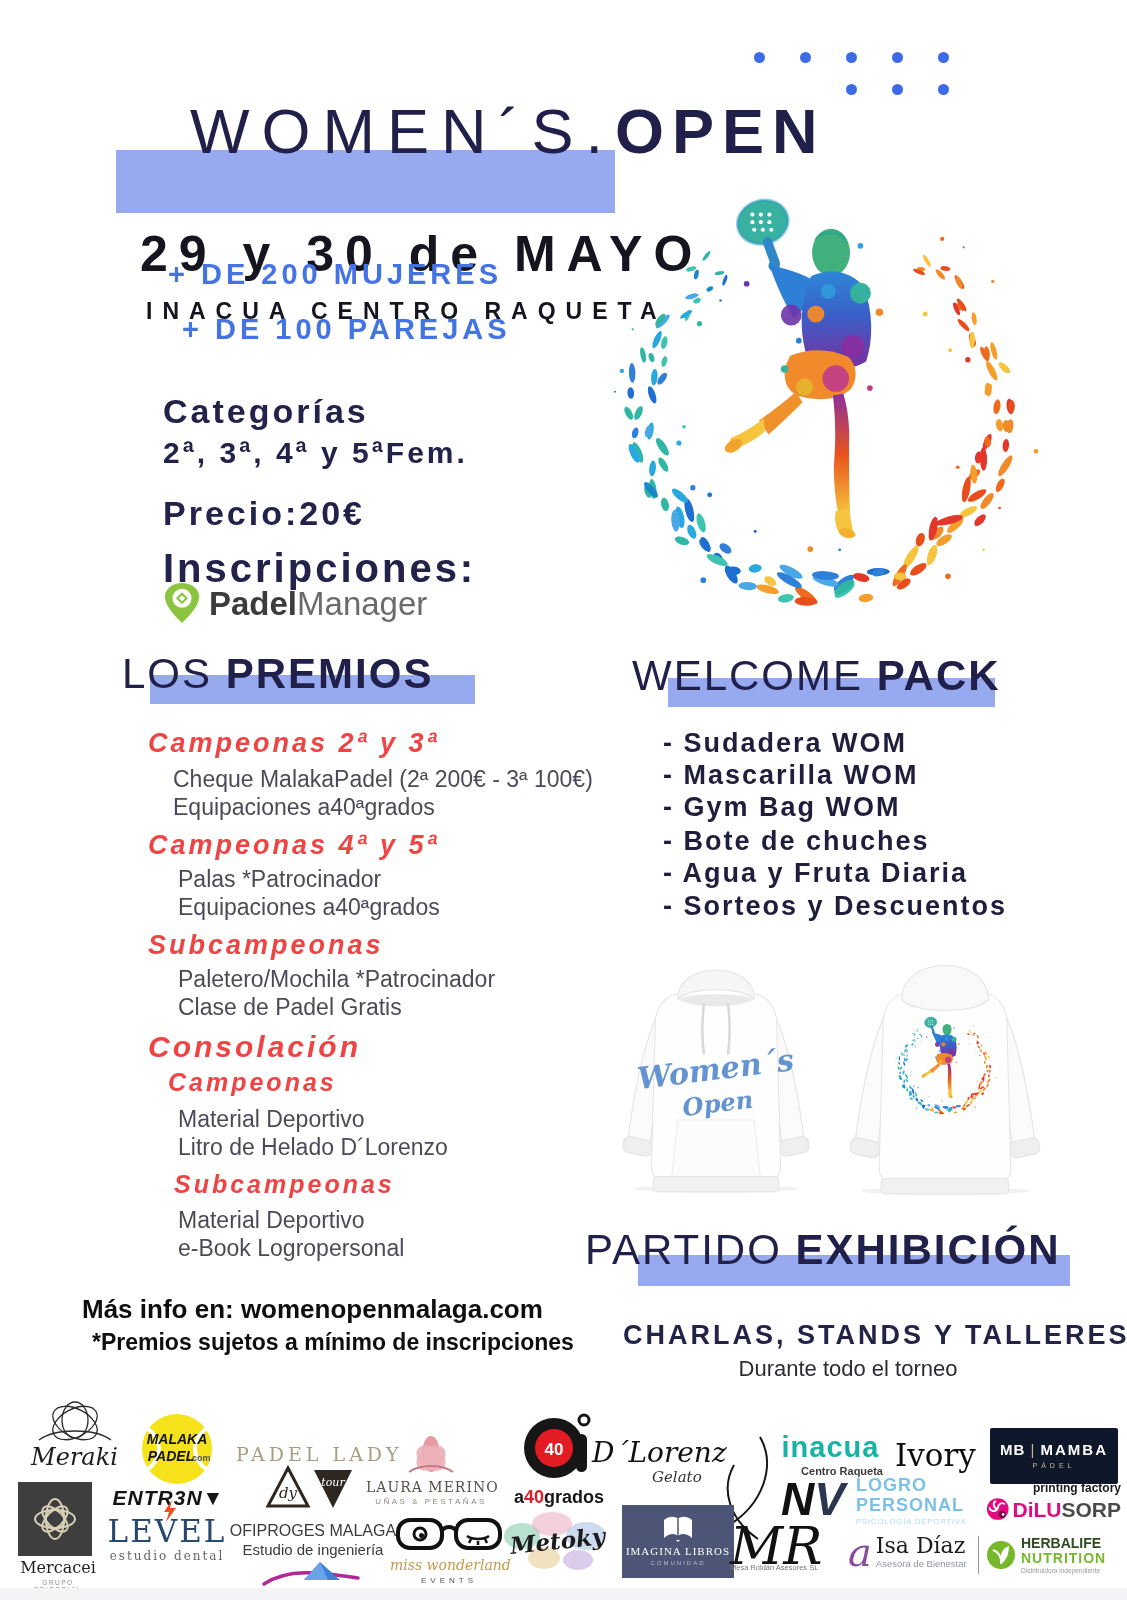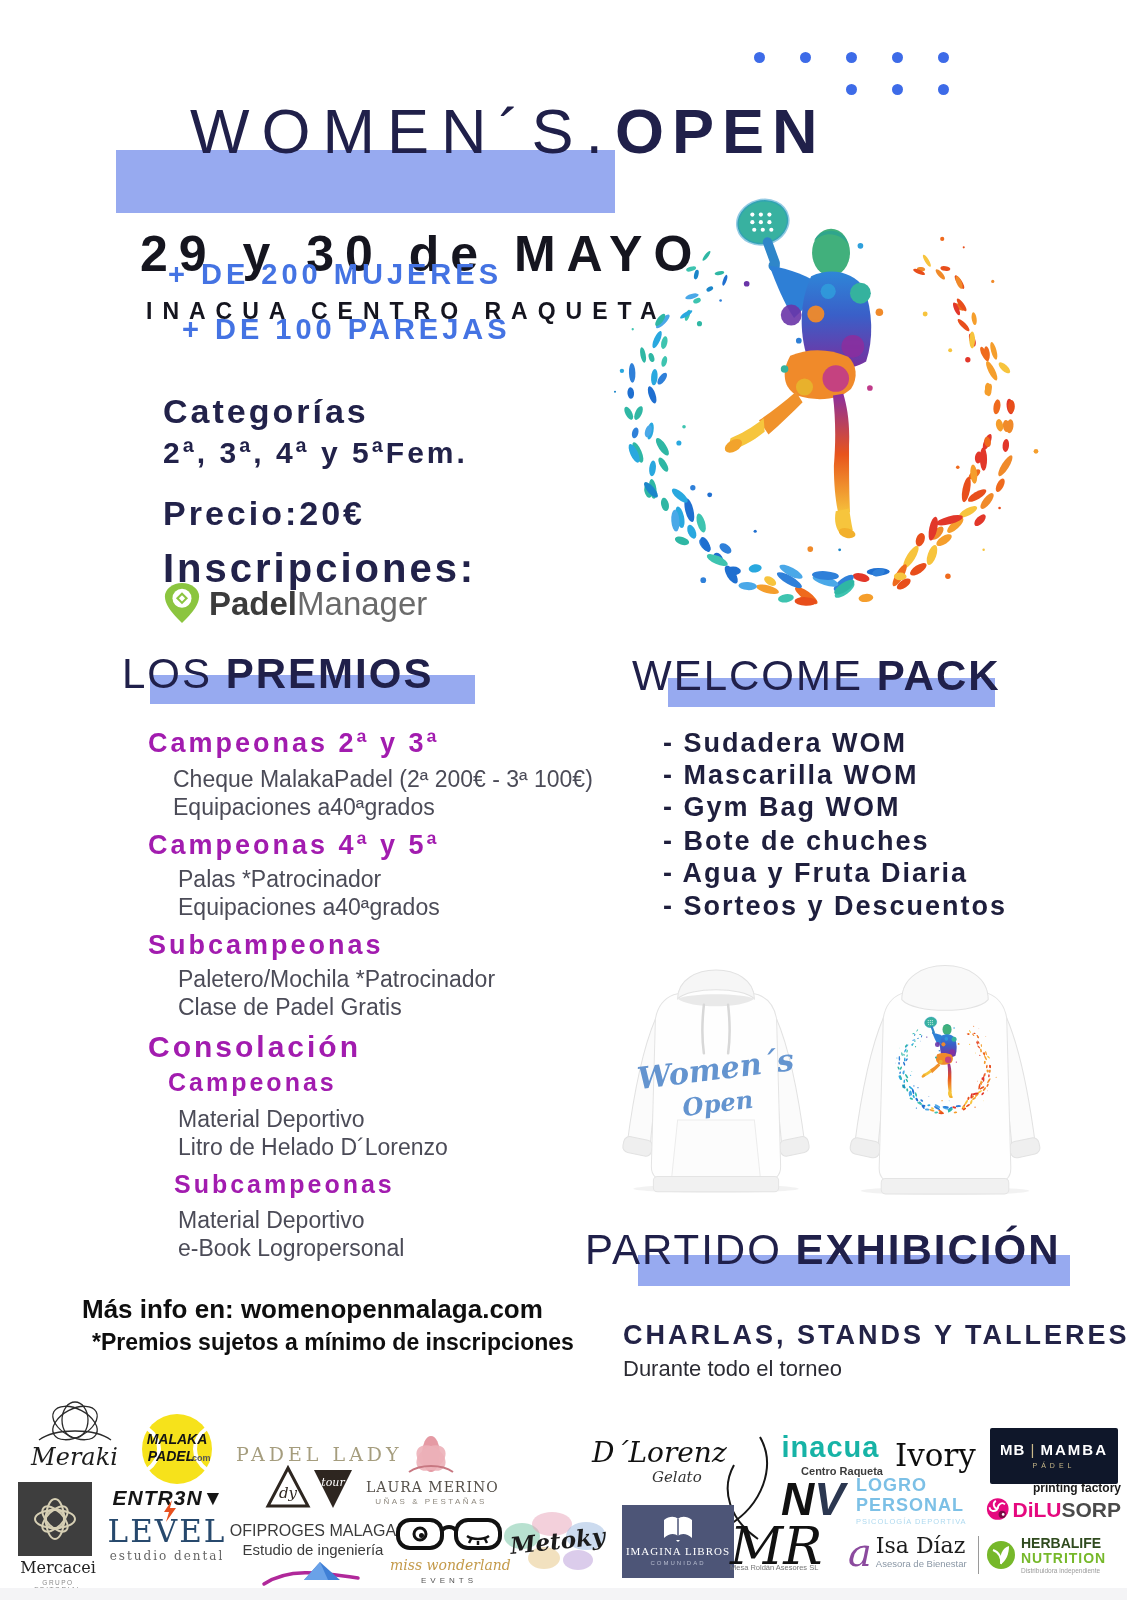--- a/index.html
+++ b/index.html
@@ -9,21 +9,21 @@
   .hl{position:absolute;background:#97aaf0;z-index:0;}
   .z1{position:relative;z-index:1;}
   .title{font-size:63px;letter-spacing:12px;font-weight:400;color:#20204a;white-space:nowrap;}
   .title b{font-weight:800;letter-spacing:8px;}
   .date-line{font-size:50px;font-weight:700;letter-spacing:11px;color:#15151f;white-space:nowrap;}
   .venue-line{font-size:23px;font-weight:700;letter-spacing:10px;color:#15151f;white-space:nowrap;}
   .stat{font-size:29px;font-weight:800;letter-spacing:4px;color:#4473e3;white-space:nowrap;}
   .info-h{font-size:40px;font-weight:800;letter-spacing:3px;color:#22224a;white-space:nowrap;}
   .sec-head{font-size:42px;letter-spacing:2px;font-weight:400;color:#20204a;white-space:nowrap;}
   .sec-head b{font-weight:800;}
-  .prize-h3{font-size:27px;font-weight:800;letter-spacing:3px;color:#a21caf;white-space:nowrap;}
+  .prize-h3{font-size:27px;font-weight:800;letter-spacing:3px;color:#ef4444;white-space:nowrap;font-style:italic;}
   .prize-item{font-size:23px;font-weight:400;color:#4b4b57;white-space:nowrap;}
   .wp-item{font-size:27px;font-weight:800;letter-spacing:2px;color:#1f1f3d;white-space:nowrap;}
   .charlas{font-size:27px;font-weight:800;letter-spacing:3px;color:#232347;white-space:nowrap;}
   .durante{font-size:22px;color:#2b2b33;}
   .moreinfo{font-size:26px;font-weight:700;color:#0e0e0e;white-space:nowrap;}
   .disclaimer{font-size:23px;font-weight:700;color:#0e0e0e;white-space:nowrap;}
   .dots-row{display:flex;gap:35px;}
   .dot{width:11px;height:11px;border-radius:50%;background:#3d6be8;}
   .logo{position:absolute;text-align:center;line-height:1.1;}
   .serif{font-family:"DejaVu Serif",serif;}
@@ -351,21 +351,21 @@
     <rect x="38" y="228" width="124" height="15" rx="4" fill="#f1f1f1" stroke="#e4e4e4"></rect>
     <path d="M58,54 C58,10 142,10 142,54 C130,68 70,68 58,54 Z" fill="#f9f9f9" stroke="#e2e2e2"></path>
     <use href="#wreath-player" x="47" y="64" width="106" height="106"></use>
   </svg>
 
   <div class="hl" style="left:638px;top:1255px;width:432px;height:31px;"></div>
   <div class="abs sec-head" style="left:585px;top:1226px;">
     <span class="z1">PARTIDO </span><b class="z1">EXHIBICIÓN</b>
   </div>
   <div class="abs charlas" style="left:623px;top:1320px;">CHARLAS, STANDS Y TALLERES</div>
-  <div class="abs durante" style="left:623px;top:1356px;width:450px;">Durante todo el torneo</div>
+  <div class="abs durante" style="left:623px;top:1356px;width:450px;text-align:center;">Durante todo el torneo</div>
 
   <div class="logo" style="left:22px;top:1398px;width:105px;">
     <svg width="80" height="48" viewBox="0 0 80 48">
       <g fill="none" stroke="#2b2b2b" stroke-width="1.3">
         <ellipse cx="40" cy="22" rx="13" ry="18"></ellipse>
         <ellipse cx="40" cy="25" rx="24" ry="14" transform="rotate(-28 40 25)"></ellipse>
         <ellipse cx="40" cy="25" rx="24" ry="14" transform="rotate(28 40 25)"></ellipse>
         <path d="M4,42 C20,30 60,30 76,42"></path>
       </g>
     </svg>
@@ -394,20 +394,32 @@
     <svg width="52" height="44" viewBox="0 0 52 44">
       <ellipse cx="26" cy="22" rx="9" ry="18" fill="#e59aa4"></ellipse>
       <ellipse cx="26" cy="26" rx="16" ry="11" transform="rotate(-35 26 26)" fill="#ecb0b8" opacity="0.9"></ellipse>
       <ellipse cx="26" cy="26" rx="16" ry="11" transform="rotate(35 26 26)" fill="#ecb0b8" opacity="0.9"></ellipse>
       <path d="M4,40 C15,32 37,32 48,40" fill="none" stroke="#c77781" stroke-width="2"></path>
     </svg>
     <div class="serif" style="font-size:14px;letter-spacing:1px;color:#55504a;white-space:nowrap;">LAURA MERINO</div>
     <div style="font-size:8px;letter-spacing:2.5px;color:#8e887e;margin-top:3px;">UÑAS &amp; PESTAÑAS</div>
   </div>
 
+  <div class="logo" style="left:504px;top:1410px;width:110px;">
+    <svg width="78" height="74" viewBox="0 0 78 74">
+      <circle cx="34" cy="38" r="30" fill="#161616"></circle>
+      <rect x="56" y="24" width="11" height="38" rx="5.5" fill="#161616"></rect>
+      <circle cx="64" cy="10" r="5" fill="none" stroke="#161616" stroke-width="3"></circle>
+      <circle cx="34" cy="38" r="19" fill="#e31b23"></circle>
+      <text x="34" y="45" text-anchor="middle" font-weight="800" font-size="17" fill="#fff" font-family="Liberation Sans,sans-serif">40</text>
+    </svg>
+    <div style="font-size:18px;font-weight:700;color:#161616;white-space:nowrap;">
+      <span>a</span><span style="color:#e31b23;">40</span><span>grados</span>
+    </div>
+  </div>
 
   <div class="logo" style="left:592px;top:1438px;width:150px;text-align:left;">
     <div class="serif" style="font-size:28px;font-style:italic;color:#111;white-space:nowrap;">D´Lorenz</div>
     <div class="serif" style="font-size:15px;font-style:italic;color:#333;margin-left:60px;">Gelato</div>
   </div>
   <svg class="abs" style="left:718px;top:1435px;" width="55" height="110" viewBox="0 0 55 110">
     <path d="M42,2 C58,30 46,70 8,92 M16,30 C2,55 12,85 40,104" fill="none" stroke="#161616" stroke-width="2"></path>
   </svg>
 
   <div class="logo" style="left:778px;top:1432px;width:105px;">

